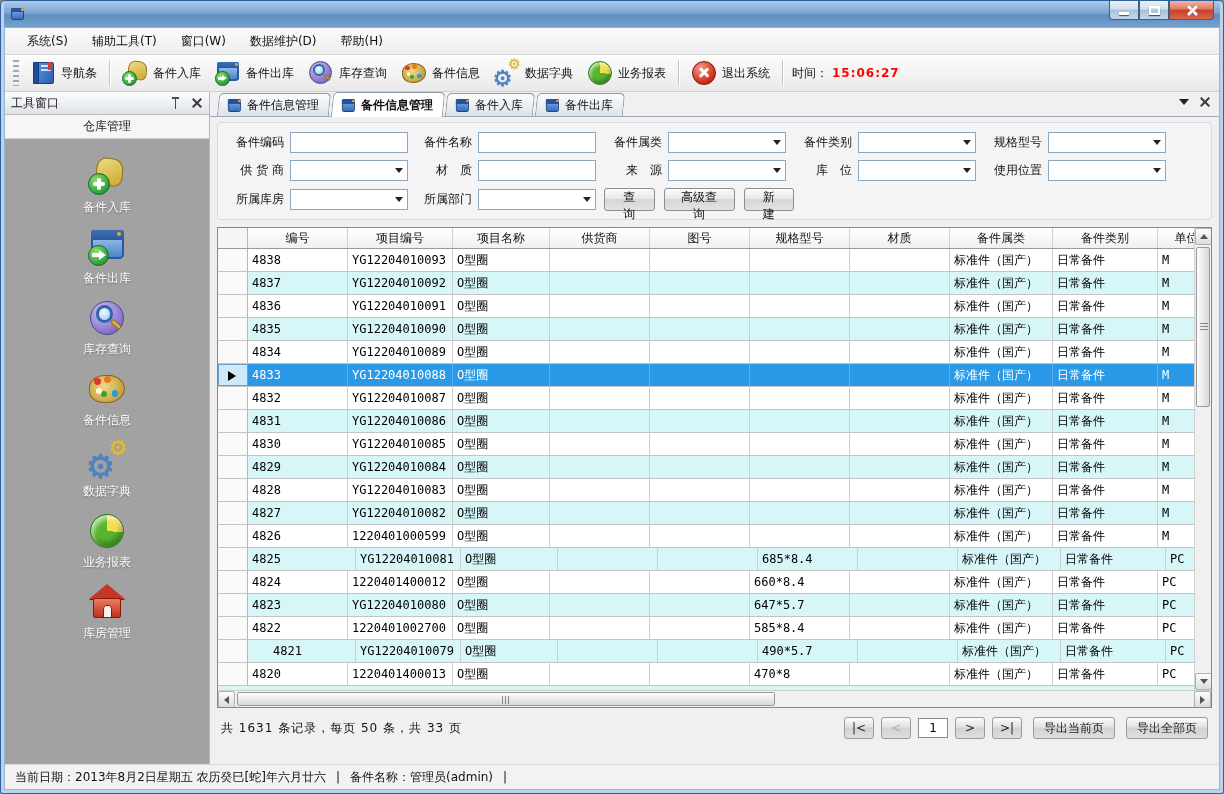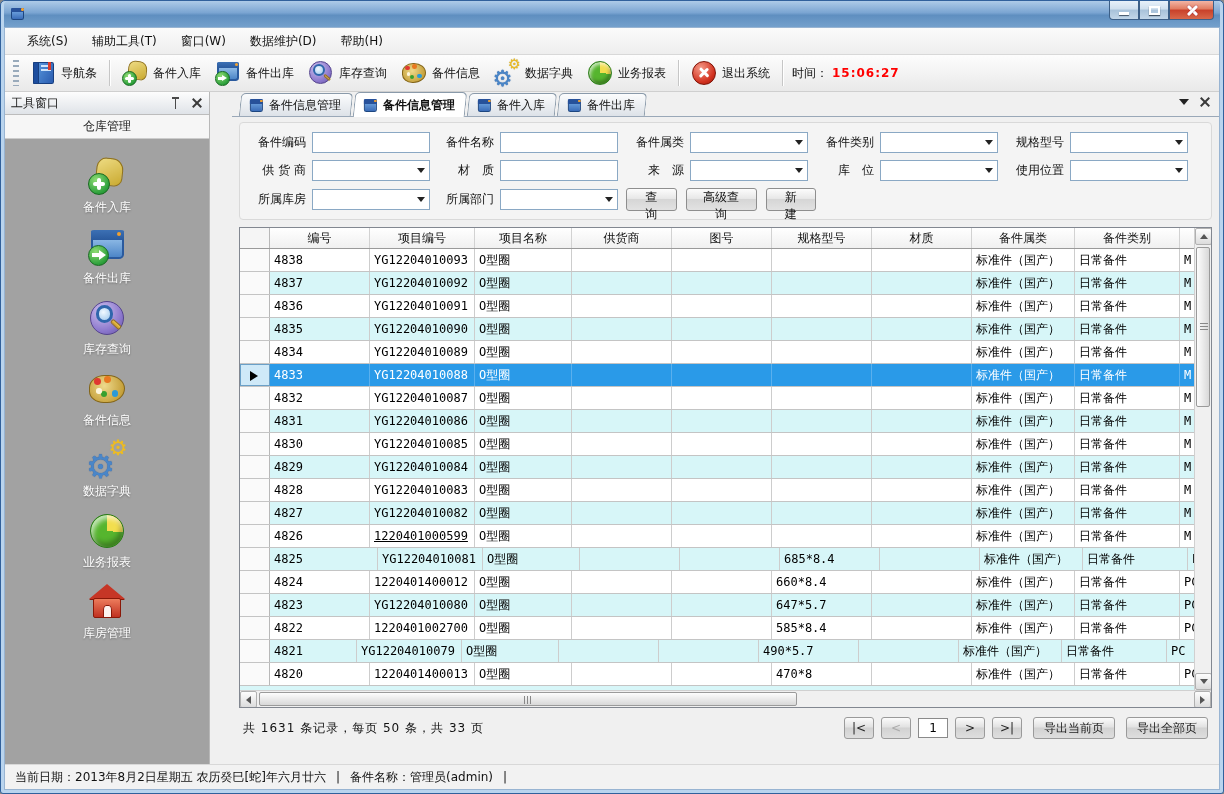--- a/index.html
+++ b/index.html
@@ -87,21 +87,21 @@
   .ic-tabwin .d { right:10%; top:12%; width:16%; height:16%; background:#f0a030; border-radius:50%; }
   
   .ic-pin .h { left:28%; top:10%; width:44%; height:14%; background:#4a4a4a; }
   .ic-pin .s { left:44%; top:10%; width:12%; height:52%; background:#4a4a4a; }
   .ic-pin .n { left:48%; top:62%; width:4%; height:28%; background:#4a4a4a; }
   .xbars { position:relative; width:12px; height:12px; display:inline-block; }
   .xbars i { position:absolute; left:0; top:5px; width:12px; height:2px; background:#3a3a3a; transform:rotate(45deg); }
   .xbars i+i { transform:rotate(-45deg); }
 
   
-  .main { flex:1; display:flex; overflow:hidden;gap:22px; }
+  .main { flex:1; display:flex; overflow:hidden; }
 
   
   .sidebar { width:205px; flex:none; display:flex; flex-direction:column; border-right:1px solid #b8b8b8; background:#a2a2a2; }
   .sb-head { height:23px; background:linear-gradient(#fdfdfd,#dfe3e8); border-bottom:1px solid #bcbcbc; display:flex; align-items:center; padding:0 6px; color:#222; }
   .sb-head .htxt { flex:1; }
   .sb-tools { display:flex; align-items:center; gap:8px; }
   .sb-group { height:24px; background:#f6f6f6; border-bottom:1px solid #cccccc; display:flex; align-items:center; justify-content:center; color:#222; }
   .sb-items { flex:1; display:flex; flex-direction:column; align-items:center; padding-top:18px; }
   .sb-item { width:120px; height:71px; display:flex; flex-direction:column; align-items:center; justify-content:flex-start; gap:4px; cursor:default; }
   .sb-item .sb-label { color:#fff; text-shadow:0 1px 2px rgba(0,0,0,.35); }
@@ -641,21 +641,21 @@
                   <div class="gcell" style="width: 100px;"></div>
                   <div class="gcell" style="width: 100px;"></div>
                   <div class="gcell" style="width: 100px;"></div>
                   <div class="gcell" style="width: 103px;">标准件（国产）</div>
                   <div class="gcell" style="width: 105px;">日常备件</div>
                   <div class="gcell" style="width: 58px;">M</div>
                 </div>
                 <div class="grow">
                   <div class="gcell gind"></div>
                   <div class="gcell" style="width: 100px;">4826</div>
-                  <div class="gcell" style="width: 105px; text-decoration: underline;">1220401000599</div>
+                  <div class="gcell" style="width: 105px;">1220401000599</div>
                   <div class="gcell" style="width: 97px;">O型圈</div>
                   <div class="gcell" style="width: 100px;"></div>
                   <div class="gcell" style="width: 100px;"></div>
                   <div class="gcell" style="width: 100px;"></div>
                   <div class="gcell" style="width: 100px;"></div>
                   <div class="gcell" style="width: 103px;">标准件（国产）</div>
                   <div class="gcell" style="width: 105px;">日常备件</div>
                   <div class="gcell" style="width: 58px;">M</div>
                 </div>
                 <div class="grow alt">
@@ -705,21 +705,21 @@
                   <div class="gcell" style="width: 100px;"></div>
                   <div class="gcell" style="width: 100px;"></div>
                   <div class="gcell" style="width: 100px;">585*8.4</div>
                   <div class="gcell" style="width: 100px;"></div>
                   <div class="gcell" style="width: 103px;">标准件（国产）</div>
                   <div class="gcell" style="width: 105px;">日常备件</div>
                   <div class="gcell" style="width: 58px;">PC</div>
                 </div>
                 <div class="grow alt">
                   <div class="gcell gind"></div>
-                  <div class="gcell" style="width: 87px;">4821</div>
+                  <div class="gcell" style="width: 87px; margin-left: 21px;">4821</div>
                   <div class="gcell" style="width: 105px;">YG12204010079</div>
                   <div class="gcell" style="width: 97px;">O型圈</div>
                   <div class="gcell" style="width: 100px;"></div>
                   <div class="gcell" style="width: 100px;"></div>
                   <div class="gcell" style="width: 100px;">490*5.7</div>
                   <div class="gcell" style="width: 100px;"></div>
                   <div class="gcell" style="width: 103px;">标准件（国产）</div>
                   <div class="gcell" style="width: 105px;">日常备件</div>
                   <div class="gcell" style="width: 58px;">PC</div>
                 </div>

